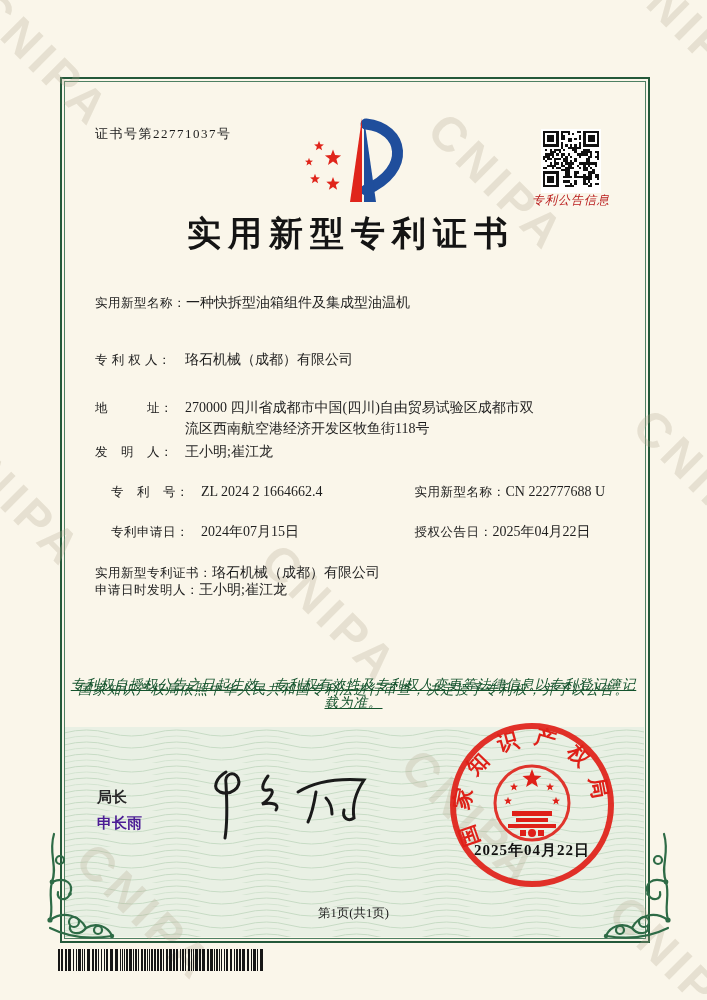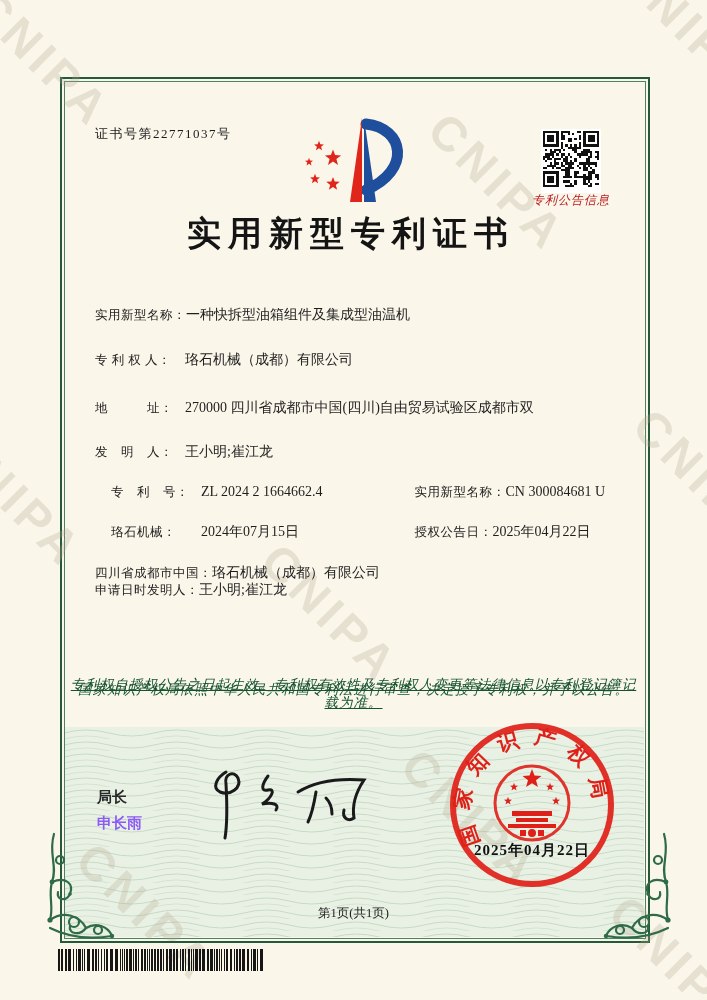--- a/index.html
+++ b/index.html
@@ -31,31 +31,31 @@
   .title{position:absolute;left:0;top:211px;width:702px;z-index:4;text-align:center;
          font-size:34px;font-weight:700;letter-spacing:7px;color:#141414;}
   
   .frow{position:absolute;left:95px;width:520px;z-index:4;font-size:14px;line-height:21px;color:#1e1e1e;}
   .flabel{display:inline-block;vertical-align:top;font-size:12.5px;letter-spacing:.5px;
           padding-top:1px;min-width:90px;color:#222;}
   .fvalue{display:inline-block;vertical-align:top;max-width:420px;}
   .col-l{display:inline-block;width:300px;vertical-align:top;margin-left:16px;}
   .col-r{display:inline-block;vertical-align:top;}
   .col-r .flabel{min-width:76px;}
-  .r-name{top:292px;margin-top:12px;} .r-patentee{top:349px;} .r-address{top:397px;} .r-inventor{top:441px;}
+  .r-name{top:292px;} .r-patentee{top:349px;} .r-address{top:397px;} .r-inventor{top:441px;}
   .r-nums{top:481px;} .r-dates{top:521px;} .r-app2{top:562px;} .r-inv2{top:579px;}
   
   .legal{position:absolute;left:70px;width:567px;z-index:4;text-align:center;
          font-size:13.5px;font-style:italic;color:#14532d;letter-spacing:1px;}
   .legal1{top:681px;} .legal2{top:676px;text-decoration:underline;}
   
   .signer-title{position:absolute;left:97px;top:788px;z-index:4;
         font-family:Liberation Sans, sans-serif;font-size:15px;font-weight:600;color:#2a2a2a;}
   .signer-name{position:absolute;left:97px;top:814px;z-index:4;
-        font-family:Liberation Serif, serif;font-size:15px;font-weight:600;color:#8b5cf6;}
+        font-family:Liberation Serif, serif;font-size:15px;font-weight:600;color:#4c1d95;}
   .signature{position:absolute;left:198px;top:758px;z-index:4;}
   
   .seal{position:absolute;left:450px;top:723px;width:164px;height:164px;z-index:5;}
   .seal-ring{position:absolute;left:0;top:0;width:152px;height:152px;border:6px solid #df2018;
              border-radius:50%;opacity:.92;}
   .seal-date{position:absolute;left:7px;top:118px;width:150px;z-index:6;text-align:center;
              font-size:15px;font-weight:700;color:#111;letter-spacing:1px;}
   
   .page-info{position:absolute;left:0;top:905px;width:707px;z-index:4;text-align:center;
              font-size:12.5px;color:#1c1c1c;}
@@ -379,47 +379,47 @@
 
 <div class="frow r-name">
   <span class="flabel">实用新型名称：</span><span class="fvalue">一种快拆型油箱组件及集成型油温机</span>
 </div>
 
 <div class="frow r-patentee">
   <span class="flabel">专 利 权 人：</span><span class="fvalue">珞石机械（成都）有限公司</span>
 </div>
 
 <div class="frow r-address">
-  <span class="flabel">地　　　址：</span><span class="fvalue"><span>270000 四川省成都市中国(四川)自由贸易试验区成都市双</span><br></span>
+  <span class="flabel">地　　　址：</span><span class="fvalue"><span>270000 四川省成都市中国(四川)自由贸易试验区成都市双</span><br><span>流区西南航空港经济开发区牧鱼街118号</span></span>
 </div>
 
 <div class="frow r-inventor">
   <span class="flabel">发　明　人：</span><span class="fvalue">王小明;崔江龙</span>
 </div>
 
 <div class="frow r-nums">
   <span class="col-l">
     <span class="flabel">专　利　号：</span><span class="fvalue">ZL 2024 2 1664662.4</span>
   </span>
   <span class="col-r">
-    <span class="flabel">实用新型名称：</span><span class="fvalue">CN 300084681 U</span>
+    <span class="flabel">实用新型名称：</span><span class="fvalue">CN 222777688 U</span>
   </span>
 </div>
 
 <div class="frow r-dates">
   <span class="col-l">
-    <span class="flabel">珞石机械：</span><span class="fvalue">2024年07月15日</span>
+    <span class="flabel">专利申请日：</span><span class="fvalue">2024年07月15日</span>
   </span>
   <span class="col-r">
     <span class="flabel">授权公告日：</span><span class="fvalue">2025年04月22日</span>
   </span>
 </div>
 
 <div class="frow r-app2">
-  <span class="flabel" style="min-width:104px">四川省成都市中国：</span><span class="fvalue">珞石机械（成都）有限公司</span>
+  <span class="flabel" style="min-width:104px">实用新型专利证书：</span><span class="fvalue">珞石机械（成都）有限公司</span>
 </div>
 
 <div class="frow r-inv2">
   <span class="flabel" style="min-width:104px">申请日时发明人：</span><span class="fvalue">王小明;崔江龙</span>
 </div>
 
 <div class="legal legal1">国家知识产权局依照中华人民共和国专利法进行审查，决定授予专利权，并予以公告。</div>
 <div class="legal legal2">专利权自授权公告之日起生效。专利权有效性及专利权人变更等法律信息以专利登记簿记载为准。</div>
 
 <div class="signer-title">局长</div>

